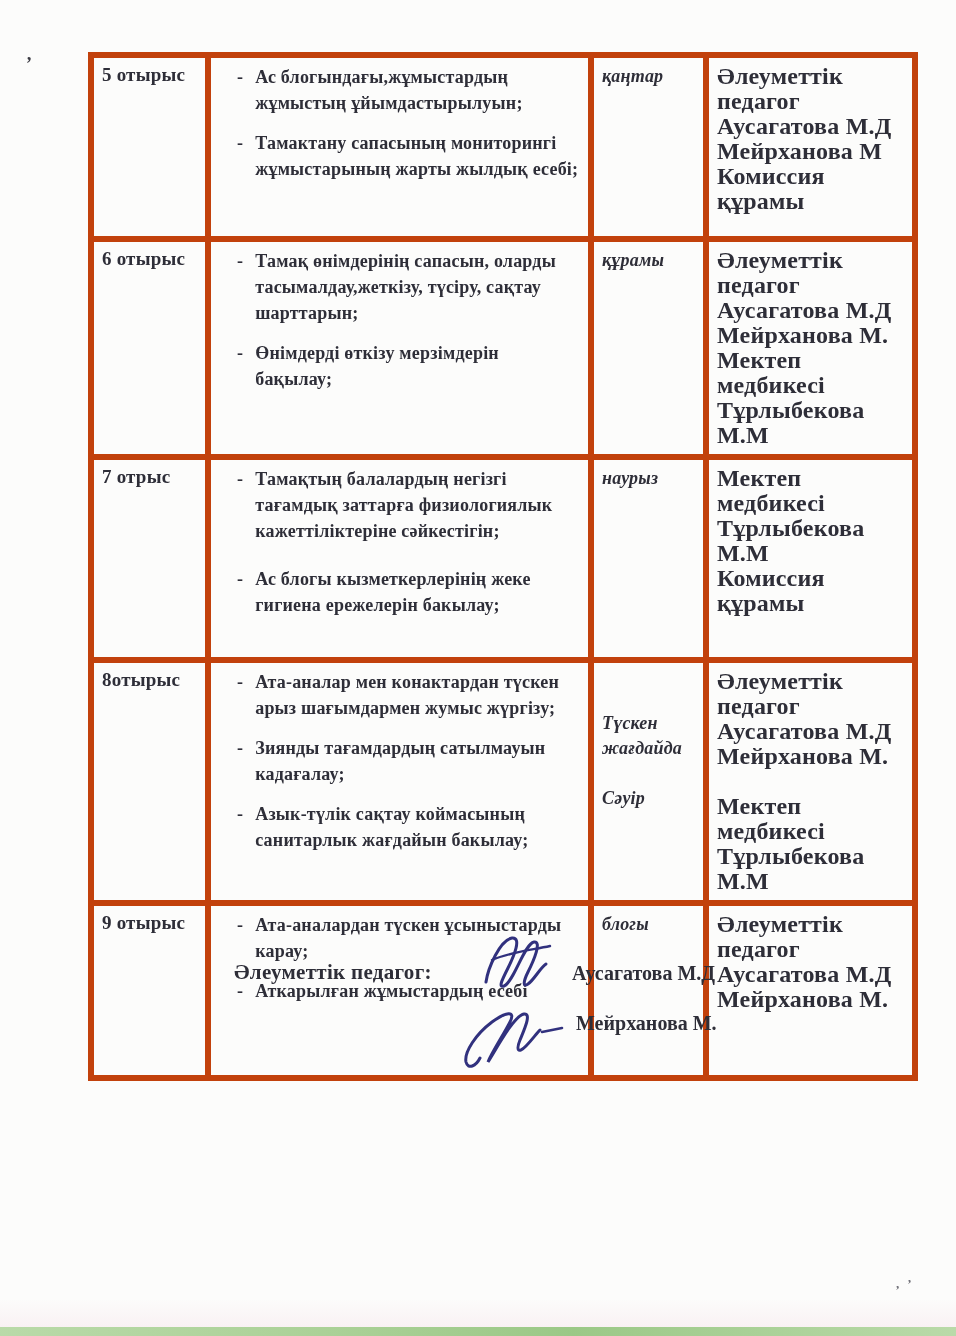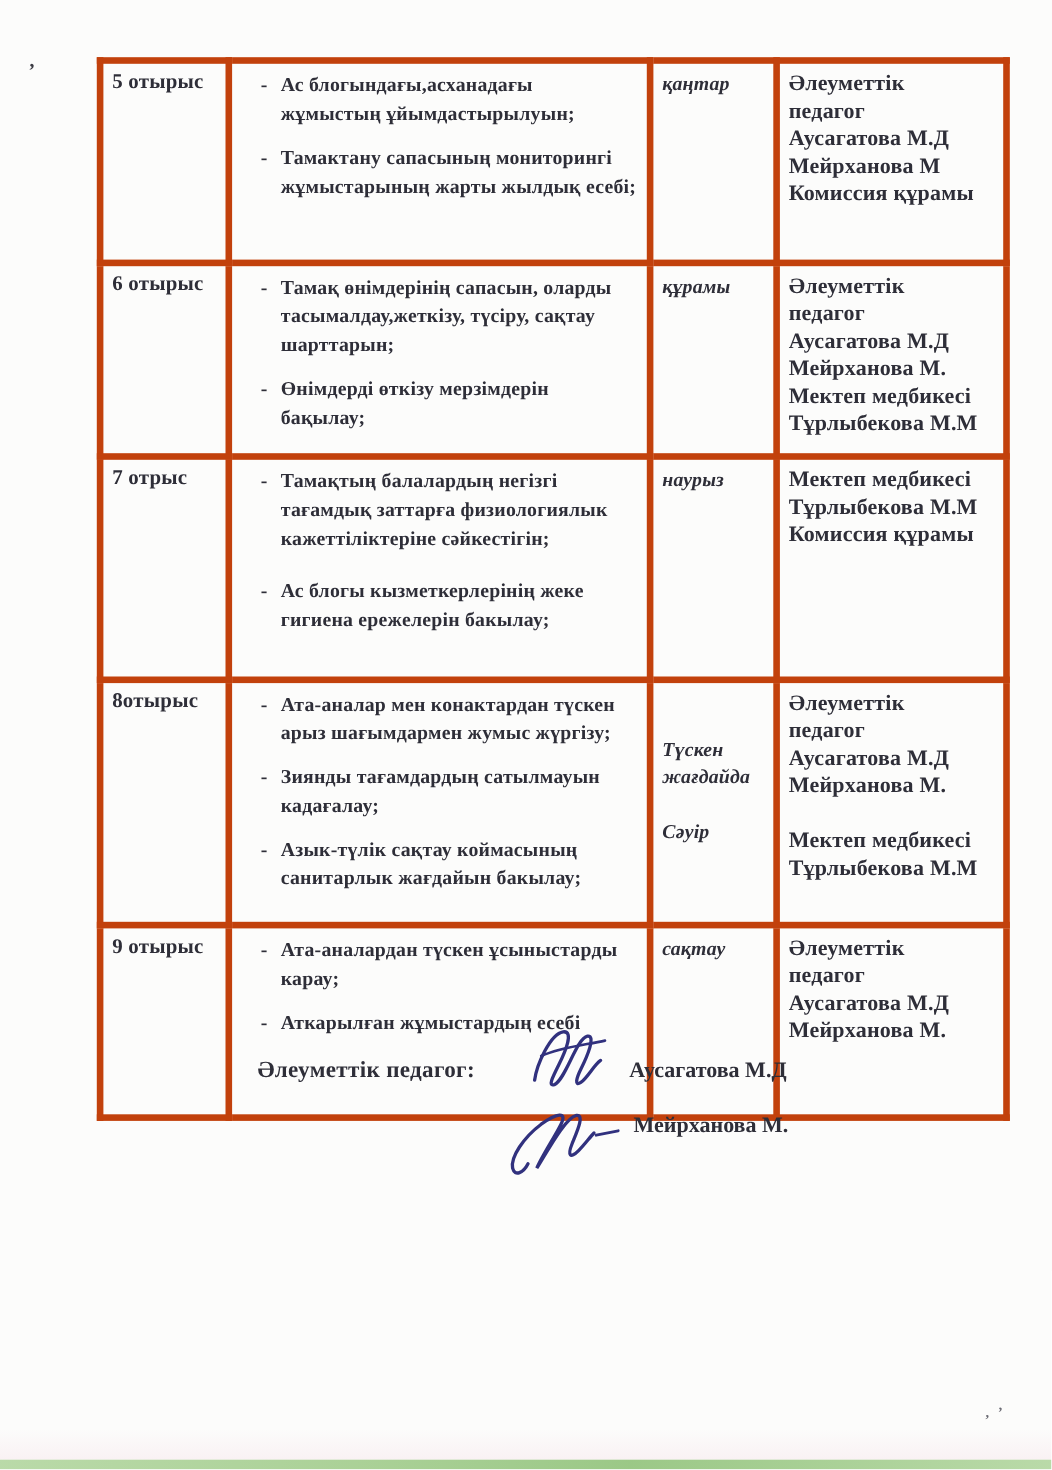--- a/index.html
+++ b/index.html
@@ -42,21 +42,21 @@
   .col-period{width:115px;}
   .col-resp{width:209px;}
 
   .cell-session{font-size:19px;padding-top:8px;padding-left:10px;}
   .cell-items{padding:10px 6px 6px 6px;}
   .item{display:flex;gap:12px;margin:0 0 14px 18px;font-size:18px;line-height:26px;}
   .item .dash{flex:0 0 auto;font-weight:700;}
   .item .txt{flex:1 1 auto;}
   .cell-period{font-size:18px;line-height:25px;padding-top:10px;white-space:pre-line;font-style:italic;}
   .cell-period.delay{padding-top:48px;margin-left:40px;}
-  .cell-resp{font-size:20px;line-height:25px;padding-top:8px;white-space:pre-line;}
+  .cell-resp{font-size:24px;line-height:25px;padding-top:8px;white-space:pre-line;}
 
   .footer-label{
     position:absolute;left:234px;top:960px;
     font-size:21px;font-weight:700;letter-spacing:.3px;
   }
   .sig-block{position:absolute;left:458px;top:930px;width:150px;height:145px;color:var(--sig-ink);}
   .sig-name{position:absolute;font-size:20px;font-weight:700;}
   .sig-name.n1{left:572px;top:962px;}
   .sig-name.n2{left:576px;top:1012px;}
 </style>
@@ -74,21 +74,21 @@
         <col class="col-period">
         <col class="col-resp">
     </colgroup>
 
     <tbody>
         <tr>
       <td class="cell-session" style="height:166px">5 отырыс</td>
       <td class="cell-items">
         <div class="item">
           <span class="dash">-</span>
-          <span class="txt">Ас блогындағы,асханадағы жұмыстың ұйымдастырылуын;</span>
+          <span class="txt">Ас блогындағы,жұмыстардың жұмыстың ұйымдастырылуын;</span>
         </div>
         <div class="item">
           <span class="dash">-</span>
           <span class="txt">Тамактану сапасының мониторингі жұмыстарының жарты жылдық есебі;</span>
         </div>
       </td>
       <td class="cell-period">қаңтар</td>
       <td class="cell-resp">Әлеуметтік
 педагог
 Аусагатова М.Д
@@ -168,21 +168,21 @@
       <td class="cell-items">
         <div class="item">
           <span class="dash">-</span>
           <span class="txt">Ата-аналардан түскен ұсыныстарды  карау;</span>
         </div>
         <div class="item">
           <span class="dash">-</span>
           <span class="txt">Аткарылған жұмыстардың есебі</span>
         </div>
       </td>
-      <td class="cell-period">сақтау</td>
+      <td class="cell-period">блогы</td>
       <td class="cell-resp">Әлеуметтік
 педагог
 Аусагатова М.Д
 Мейрханова М.</td>
     </tr>
   </tbody>
     </table>
 
   <div class="footer-label">Әлеуметтік педагог:</div>
 

